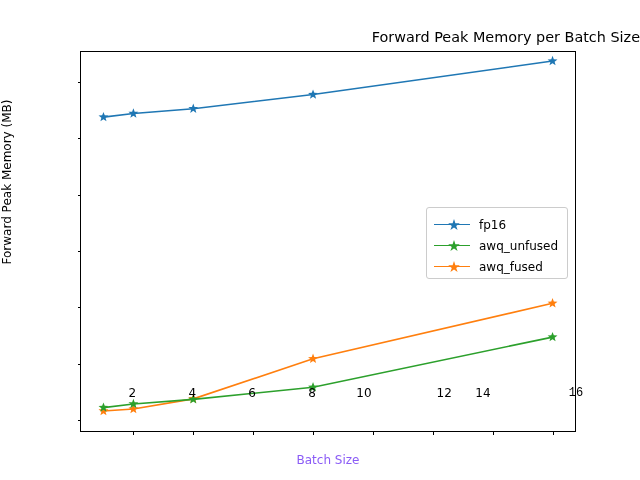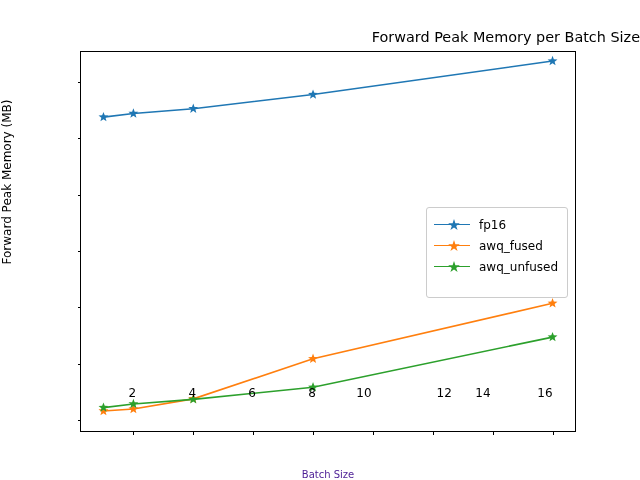--- a/index.html
+++ b/index.html
@@ -56,23 +56,22 @@
     color: #000000;
     white-space: nowrap;
   }
   
   #xlabel {
     position: absolute;
     left: 80px;
     top: 453px;
     width: 496px;
     text-align: center;
-    font-size: 10px;
-    color: #4c1d95;
-    margin-top: 16px;
+    font-size: 12px;
+    color: #8b5cf6;
   }
   .ytick-mark {
     position: absolute;
     left: -3.5px;
     width: 3.5px;
     height: 1px;
     background: #000000;
   }
   .xtick-label {
     position: absolute;
@@ -91,21 +90,21 @@
     background: #000000;
   }
   
   #legend {
     position: absolute;
     left: 345px;
     top: 155px;
     border: 1px solid #cccccc;
     border-radius: 3px;
     background: #ffffff;
-    padding: 6px 9px 20px 7px;
+    padding: 6px 9px 1px 7px;
     box-sizing: border-box;
   }
   .legend-row {
     display: flex;
     align-items: center;
     height: 21px;
   }
   .legend-swatch {
     width: 36px;
     height: 14px;
@@ -189,44 +188,44 @@
         <span class="legend-swatch">
           <span class="lline" style="background:#1f77b4"></span>
           <svg class="lstar" viewBox="0 0 14 14">
             <polygon points="7,1 8.4,5.2 12.8,5.2 9.2,7.9 10.6,12.1 7,9.5 3.4,12.1 4.8,7.9 1.2,5.2 5.6,5.2" fill="#1f77b4"></polygon>
           </svg>
         </span>
         <span class="legend-label">fp16</span>
       </div>
       <div class="legend-row">
         <span class="legend-swatch">
+          <span class="lline" style="background:#2ca02c"></span>
+          <svg class="lstar" viewBox="0 0 14 14">
+            <polygon points="7,1 8.4,5.2 12.8,5.2 9.2,7.9 10.6,12.1 7,9.5 3.4,12.1 4.8,7.9 1.2,5.2 5.6,5.2" fill="#2ca02c"></polygon>
+          </svg>
+        </span>
+        <span class="legend-label">awq_unfused</span>
+      </div>
+      <div class="legend-row">
+        <span class="legend-swatch">
           <span class="lline" style="background:#ff7f0e"></span>
           <svg class="lstar" viewBox="0 0 14 14">
             <polygon points="7,1 8.4,5.2 12.8,5.2 9.2,7.9 10.6,12.1 7,9.5 3.4,12.1 4.8,7.9 1.2,5.2 5.6,5.2" fill="#ff7f0e"></polygon>
           </svg>
         </span>
         <span class="legend-label">awq_fused</span>
-      </div>
-      <div class="legend-row">
-        <span class="legend-swatch">
-          <span class="lline" style="background:#2ca02c"></span>
-          <svg class="lstar" viewBox="0 0 14 14">
-            <polygon points="7,1 8.4,5.2 12.8,5.2 9.2,7.9 10.6,12.1 7,9.5 3.4,12.1 4.8,7.9 1.2,5.2 5.6,5.2" fill="#2ca02c"></polygon>
-          </svg>
-        </span>
-        <span class="legend-label">awq_unfused</span>
       </div>
     </div>
   </div>
 
   <div id="ytick-labels"></div>
   <div id="xtick-labels">
       <div class="xtick-label" style="left: 132.394px;">2</div>
       <div class="xtick-label" style="left: 192.273px;">4</div>
       <div class="xtick-label" style="left: 252.152px;">6</div>
       <div class="xtick-label" style="left: 312.03px;">8</div>
       <div class="xtick-label" style="left: 364px;">10</div>
       <div class="xtick-label" style="left: 431.788px; text-align: right;">12</div>
       <div class="xtick-label" style="left: 483px;">14</div>
-      <div class="xtick-label" style="left: 545px;">16</div>
+      <div class="xtick-label" style="left: 576px; font-family: Liberation Mono, monospace;">16</div>
     </div>
 
 </div>
 
 </body></html>

